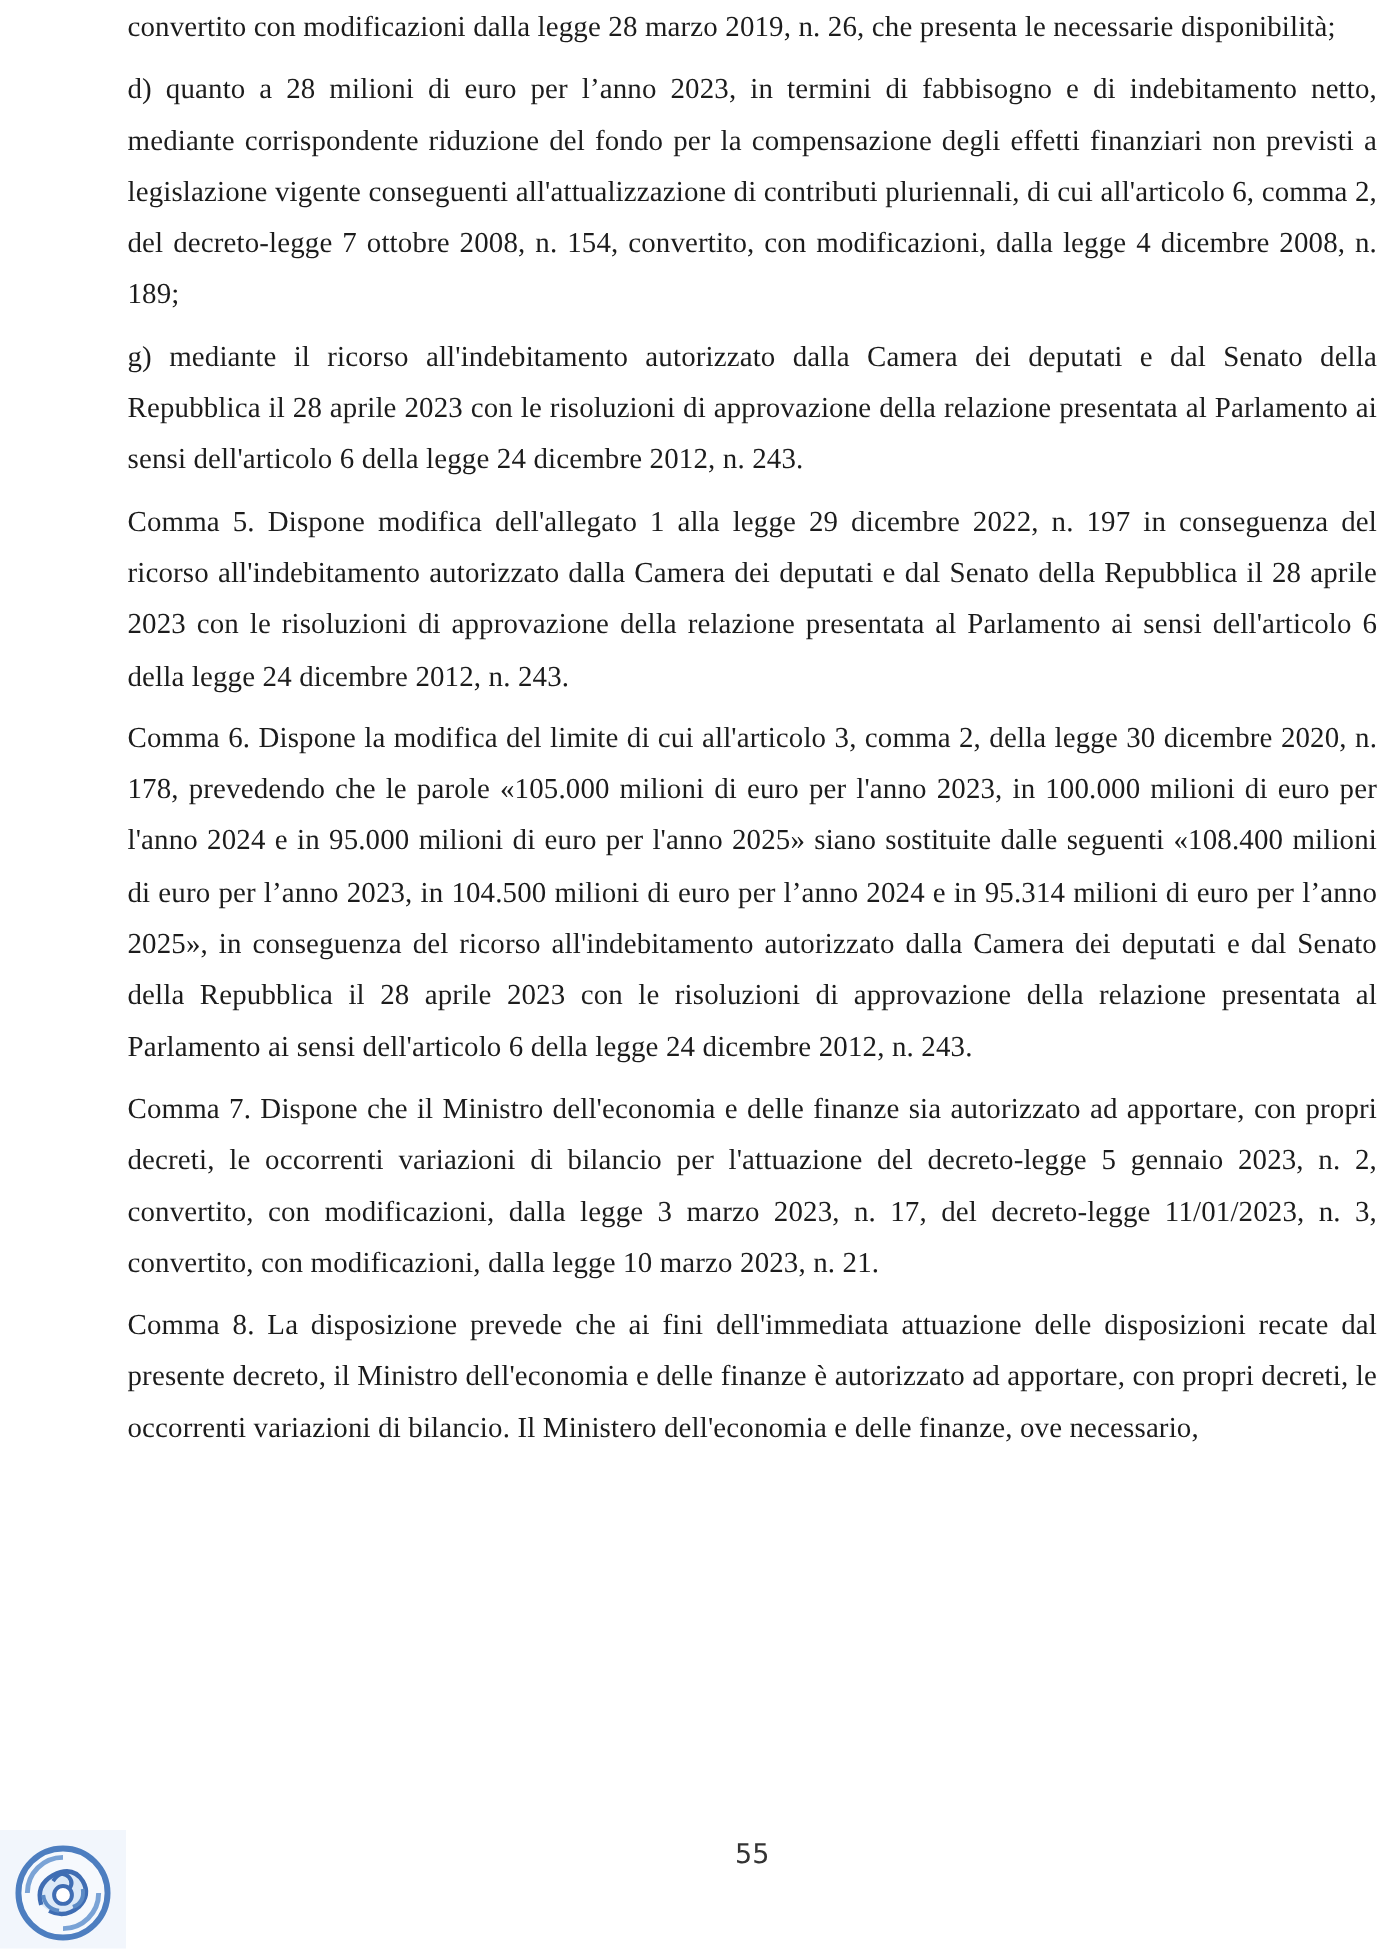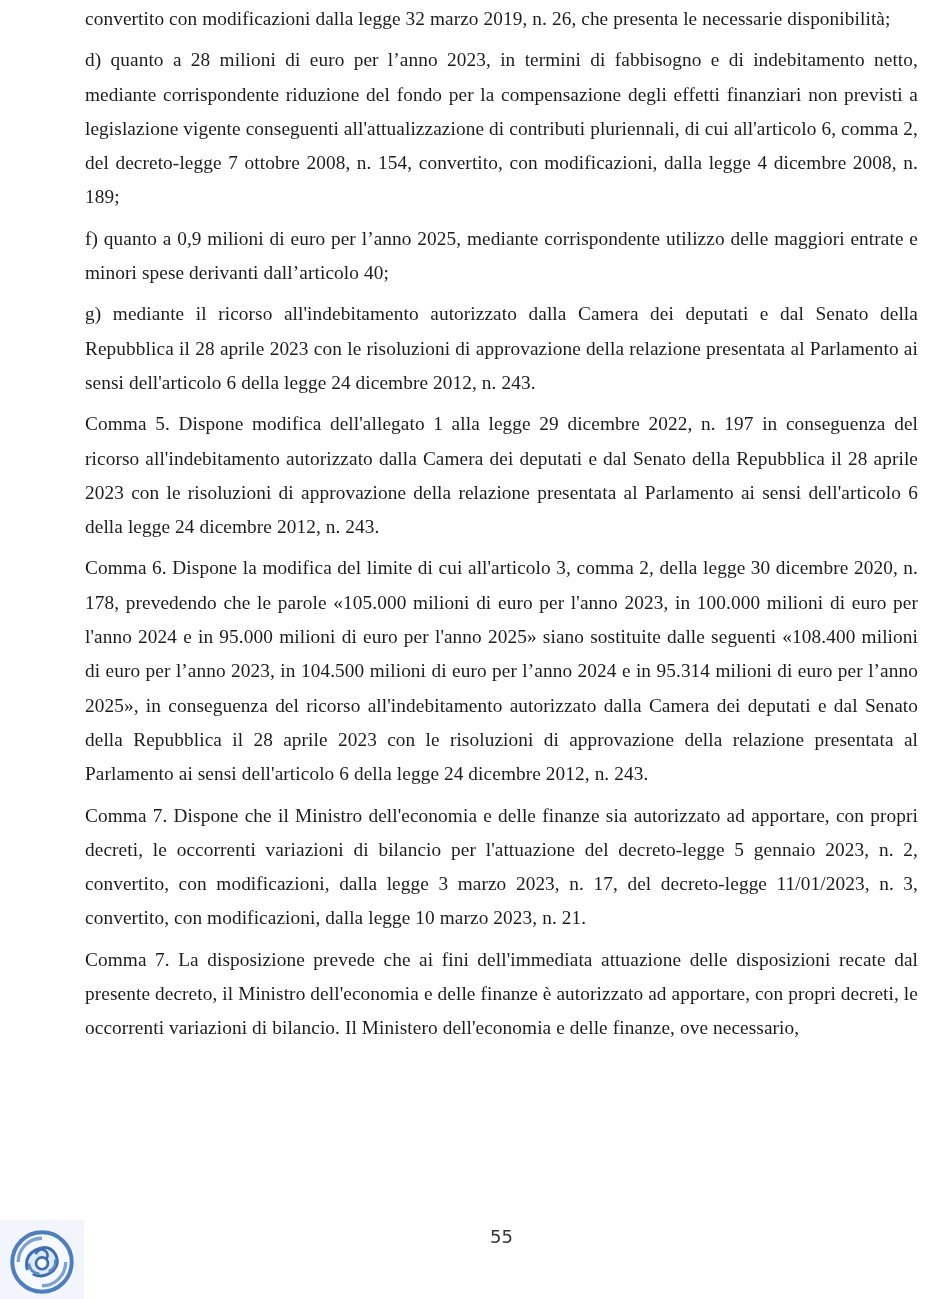--- a/index.html
+++ b/index.html
@@ -65,28 +65,27 @@
     height: 66px;
     margin-top: 4px;
   }
 </style>
 </head>
 <body>
 
 <div class="page">
 
   <div class="text-block" id="paragraphs">
-      <p><span>convertito con modificazioni dalla legge 32 marzo 2019, n. 26, che presenta le necessarie disponibilità;</span></p>
+      <p><span>convertito con modificazioni dalla legge 28 marzo 2019, n. 26, che presenta le necessarie disponibilità;</span></p>
       <p><span>d) quanto a 28 milioni di euro per l’anno 2023, in termini di fabbisogno e di indebitamento netto, mediante corrispondente riduzione del fondo per la compensazione degli effetti finanziari non previsti a legislazione vigente conseguenti all'attualizzazione di contributi pluriennali, di cui all'articolo 6, comma 2, del decreto-legge 7 ottobre 2008, n. 154, convertito, con modificazioni, dalla legge 4 dicembre 2008, n. 189;</span></p>
-      <p><span>f) quanto a 0,9 milioni di euro per l’anno 2025, mediante corrispondente utilizzo delle maggiori entrate e minori spese derivanti dall’articolo 40;</span></p>
       <p><span>g) mediante il ricorso all'indebitamento autorizzato dalla Camera dei deputati e dal Senato della Repubblica il 28 aprile 2023 con le risoluzioni di approvazione della relazione presentata al Parlamento ai sensi dell'articolo 6 della legge 24 dicembre 2012, n. 243.</span></p>
       <p><b>Comma 5.</b><span> Dispone modifica dell'allegato 1 alla legge 29 dicembre 2022, n. 197 in conseguenza del ricorso all'indebitamento autorizzato dalla Camera dei deputati e dal Senato della Repubblica il 28 aprile 2023 con le risoluzioni di approvazione della relazione presentata al Parlamento ai sensi dell'articolo 6 della legge 24 dicembre 2012, n. 243.</span></p>
       <p><b>Comma 6.</b><span> Dispone la modifica del limite di cui all'articolo 3, comma 2, della legge 30 dicembre 2020, n. 178, prevedendo che le parole «105.000 milioni di euro per l'anno 2023, in 100.000 milioni di euro per l'anno 2024 e in 95.000 milioni di euro per l'anno 2025» siano sostituite dalle seguenti «108.400 milioni di euro per l’anno 2023, in 104.500 milioni di euro per l’anno 2024 e in 95.314 milioni di euro per l’anno 2025», in conseguenza del ricorso all'indebitamento autorizzato dalla Camera dei deputati e dal Senato della Repubblica il 28 aprile 2023 con le risoluzioni di approvazione della relazione presentata al Parlamento ai sensi dell'articolo 6 della legge 24 dicembre 2012, n. 243.</span></p>
       <p><b>Comma 7.</b><span> Dispone che il Ministro dell'economia e delle finanze sia autorizzato ad apportare, con propri decreti, le occorrenti variazioni di bilancio per l'attuazione del decreto-legge 5 gennaio 2023, n. 2, convertito, con modificazioni, dalla legge 3 marzo 2023, n. 17, del decreto-legge 11/01/2023, n. 3, convertito, con modificazioni, dalla legge 10 marzo 2023, n. 21.</span></p>
-      <p><b>Comma 7</b><span>. La disposizione prevede che ai fini dell'immediata attuazione delle disposizioni recate dal presente decreto, il Ministro dell'economia e delle finanze è autorizzato ad apportare, con propri decreti, le occorrenti variazioni di bilancio. Il Ministero dell'economia e delle finanze, ove necessario,</span></p>
+      <p><b>Comma 8</b><span>. La disposizione prevede che ai fini dell'immediata attuazione delle disposizioni recate dal presente decreto, il Ministro dell'economia e delle finanze è autorizzato ad apportare, con propri decreti, le occorrenti variazioni di bilancio. Il Ministero dell'economia e delle finanze, ove necessario,</span></p>
     </div>
 
   <div class="seal-box">
     <svg viewBox="0 0 100 100" aria-hidden="true">
       <circle cx="50" cy="50" r="45" fill="#f6f9fd" stroke="#4d7ec0" stroke-width="6"></circle>
       <path d="M14 50 a36 36 0 0 1 36 -36" fill="none" stroke="#7aa3d6" stroke-width="5"></path>
       <path d="M86 50 a36 36 0 0 1 -36 36" fill="none" stroke="#7aa3d6" stroke-width="5"></path>
       <path d="M28 62 q-6 -20 12 -30 q20 -10 30 6 q8 14 -4 26 q-14 12 -30 4" fill="#dce9f7" stroke="#3f6db3" stroke-width="4.5"></path>
       <path d="M40 38 q8 -12 16 -4 q6 7 -2 14" fill="none" stroke="#3f6db3" stroke-width="4"></path>
       <circle cx="50" cy="52" r="9" fill="#ffffff" stroke="#3f6db3" stroke-width="4"></circle>

